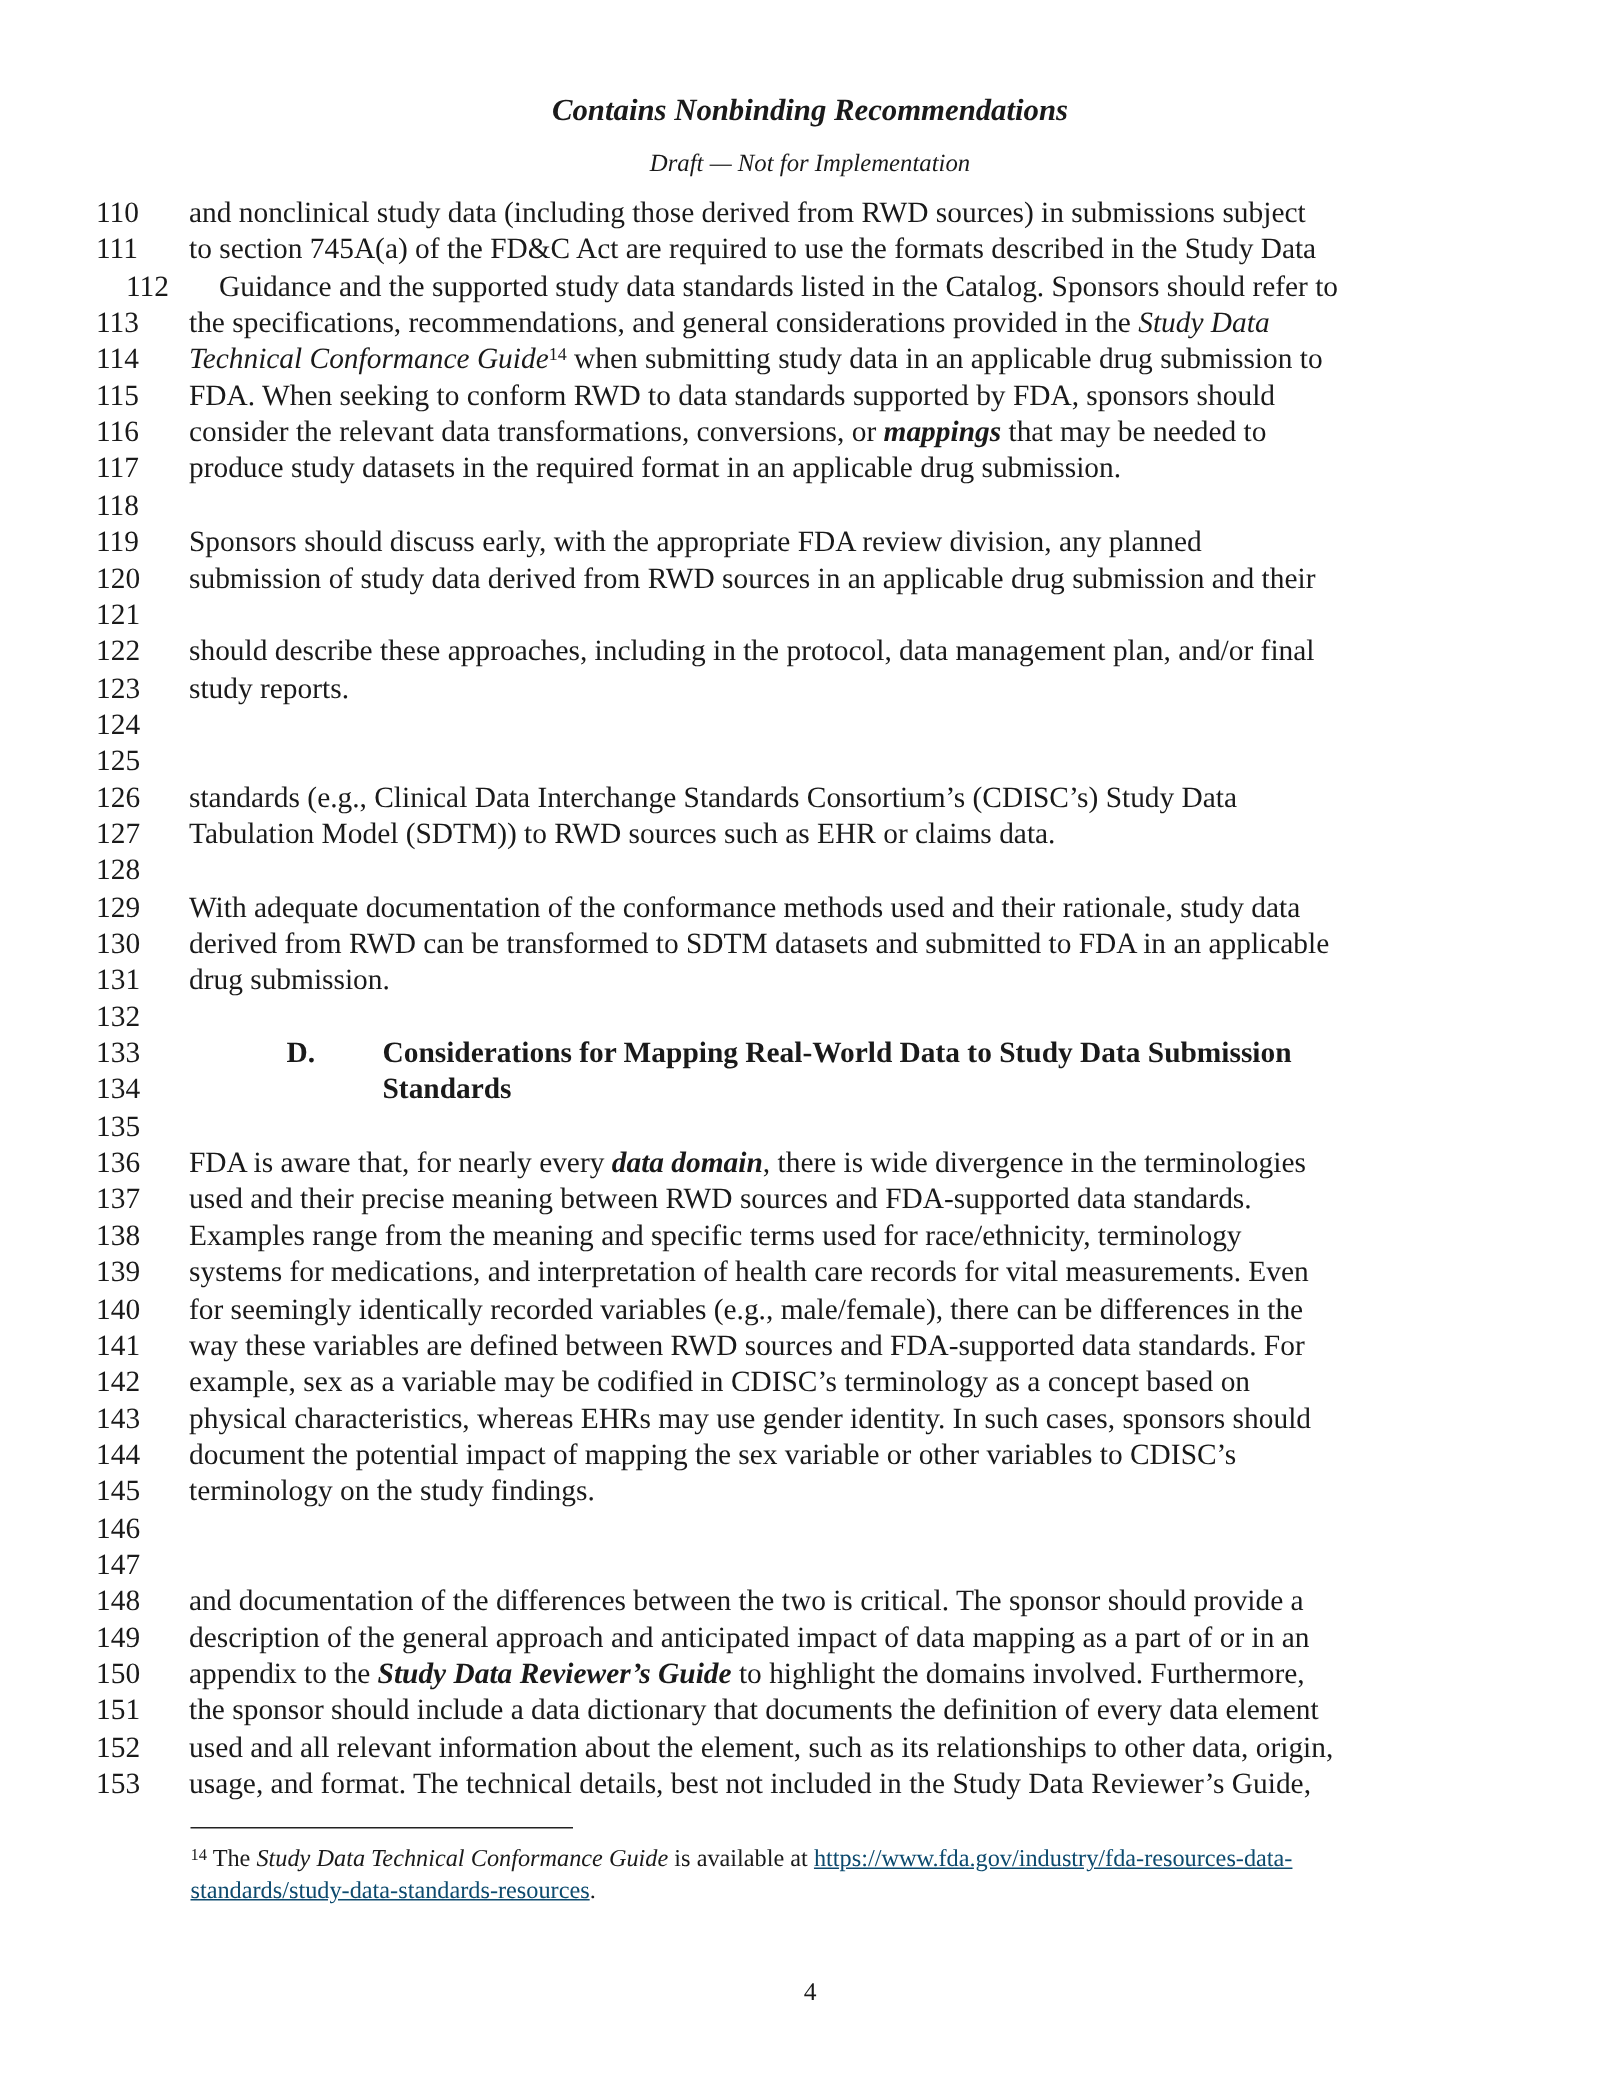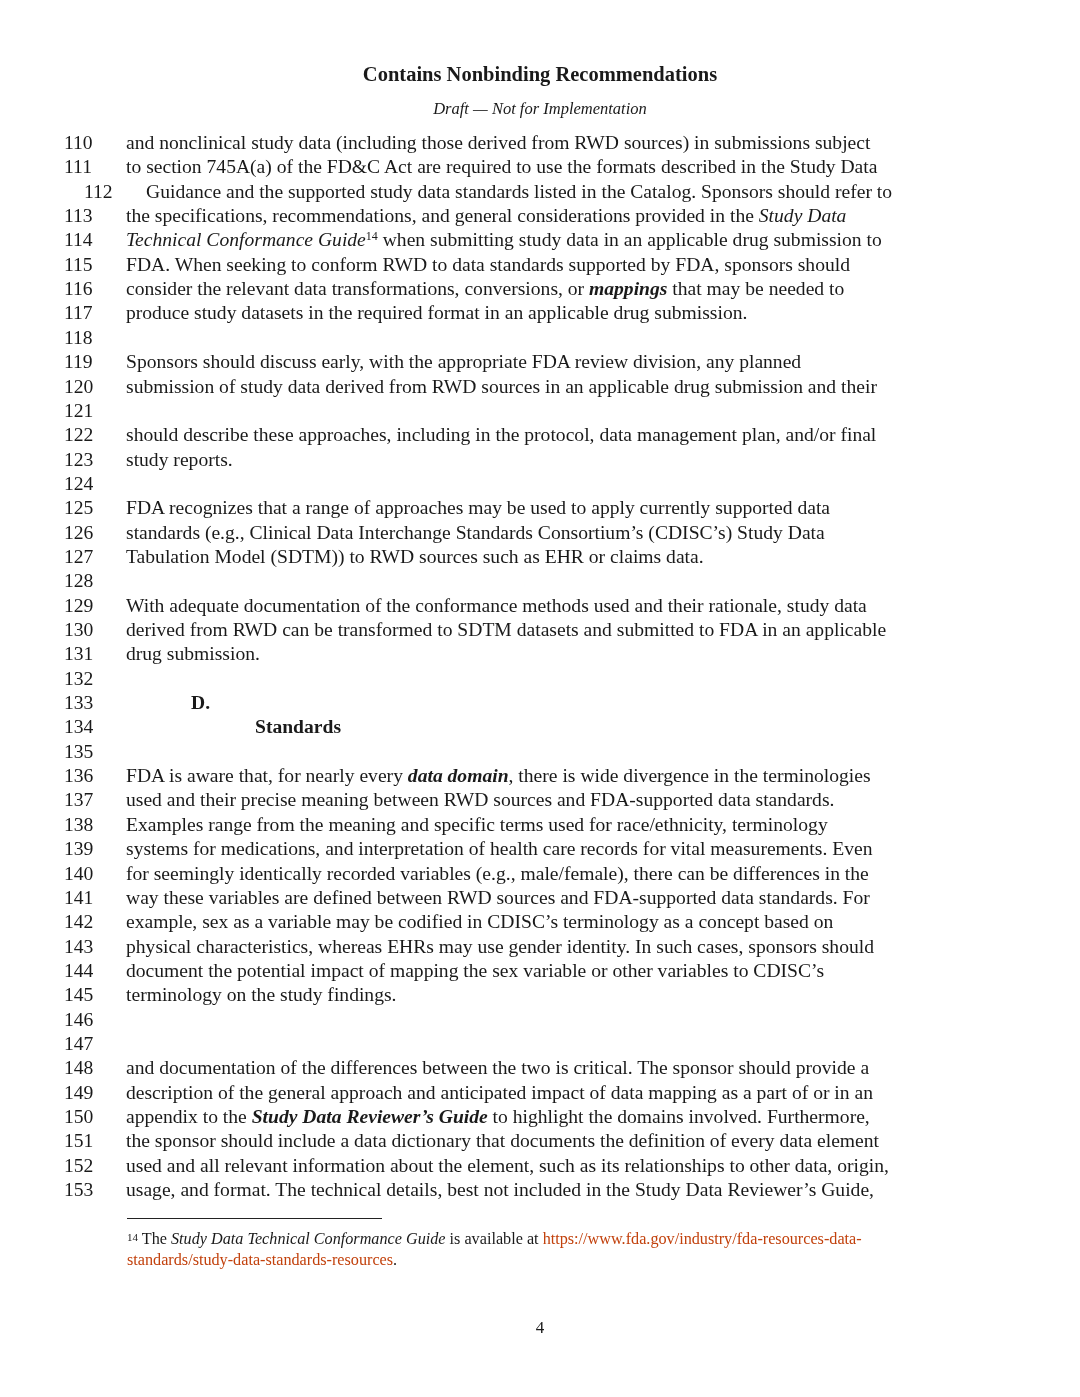--- a/index.html
+++ b/index.html
@@ -1,33 +1,33 @@
 <!DOCTYPE html>
 <html><head>
 <meta charset="utf-8">
 <style>
   html, body { margin: 0; padding: 0; background: #ffffff; }
   body { width: 1080px; height: 1397px; position: relative; overflow: hidden;
          font-family: "Liberation Serif", "DejaVu Serif", serif; color: #1a1a1a; }
   .hdr1 { position: absolute; top: 63px; left: 0; width: 1080px; text-align: center;
-          font-size: 20.5px; font-weight: bold; }
+          font-size: 20.5px; font-weight: bold; font-style: italic; }
   .hdr2 { position: absolute; top: 99px; left: 0; width: 1080px; text-align: center;
           font-size: 16.5px; font-style: italic; }
   .line { position: absolute; left: 0; width: 908px; height: 24px; font-size: 19.6px; white-space: nowrap; line-height: 24px; }
   .ln { position: absolute; left: 64px; width: 34px; text-align: left; }
   .tx { position: absolute; left: 126px; }
   .tx.heading-letter { left: 191px; font-weight: bold; }
   .tx.heading-text { left: 255px; font-weight: bold; }
   .it { font-style: italic; }
   .bi { font-style: italic; font-weight: bold; }
   sup { font-size: 12px; vertical-align: top; position: relative; top: -4px; }
   .fn-rule { position: absolute; top: 1218px; left: 127px; width: 255px; height: 0; border-top: 1.5px solid #222; }
   .fn { position: absolute; left: 127px; width: 830px; font-size: 16.2px; line-height: 21px; }
   .fn sup { font-size: 11px; top: -2px; }
-  .fn a { color: #c2410c; }
+  .fn a { color: #0c4a6e; text-decoration: underline; }
   .pgnum { position: absolute; top: 1318px; left: 0; width: 1080px; text-align: center; font-size: 17px; }
 </style>
 </head>
 <body>
 
 <div class="hdr1">Contains Nonbinding Recommendations</div>
 <div class="hdr2">Draft — Not for Implementation</div>
 
 <div id="body-lines">
     <div class="line" style="top: 131px;">
@@ -82,21 +82,20 @@
     </div>
     <div class="line" style="top: 447.55px;">
       <span class="ln">123</span>
       <span class="tx"><span>study reports.</span></span>
     </div>
     <div class="line" style="top: 471.9px;">
       <span class="ln">124</span>
     </div>
     <div class="line" style="top: 496.25px;">
       <span class="ln">125</span>
-      <span class="tx"><span>FDA recognizes that a range of approaches may be used to apply currently supported data</span></span>
     </div>
     <div class="line" style="top: 520.6px;">
       <span class="ln">126</span>
       <span class="tx"><span>standards (e.g., Clinical Data Interchange Standards Consortium’s (CDISC’s) Study Data</span></span>
     </div>
     <div class="line" style="top: 544.95px;">
       <span class="ln">127</span>
       <span class="tx"><span>Tabulation Model (SDTM)) to RWD sources such as EHR or claims data.</span></span>
     </div>
     <div class="line" style="top: 569.3px;">
@@ -113,20 +112,21 @@
     <div class="line" style="top: 642.35px;">
       <span class="ln">131</span>
       <span class="tx"><span>drug submission.</span></span>
     </div>
     <div class="line" style="top: 666.7px;">
       <span class="ln">132</span>
     </div>
     <div class="line" style="top: 691.05px;">
       <span class="ln">133</span>
       <span class="tx heading-letter">D.</span>
+      <span class="tx heading-text">Considerations for Mapping Real-World Data to Study Data Submission</span>
     </div>
     <div class="line" style="top: 715.4px;">
       <span class="ln">134</span>
       <span class="tx heading-text">Standards</span>
     </div>
     <div class="line" style="top: 739.75px;">
       <span class="ln">135</span>
     </div>
     <div class="line" style="top: 764.1px;">
       <span class="ln">136</span>

